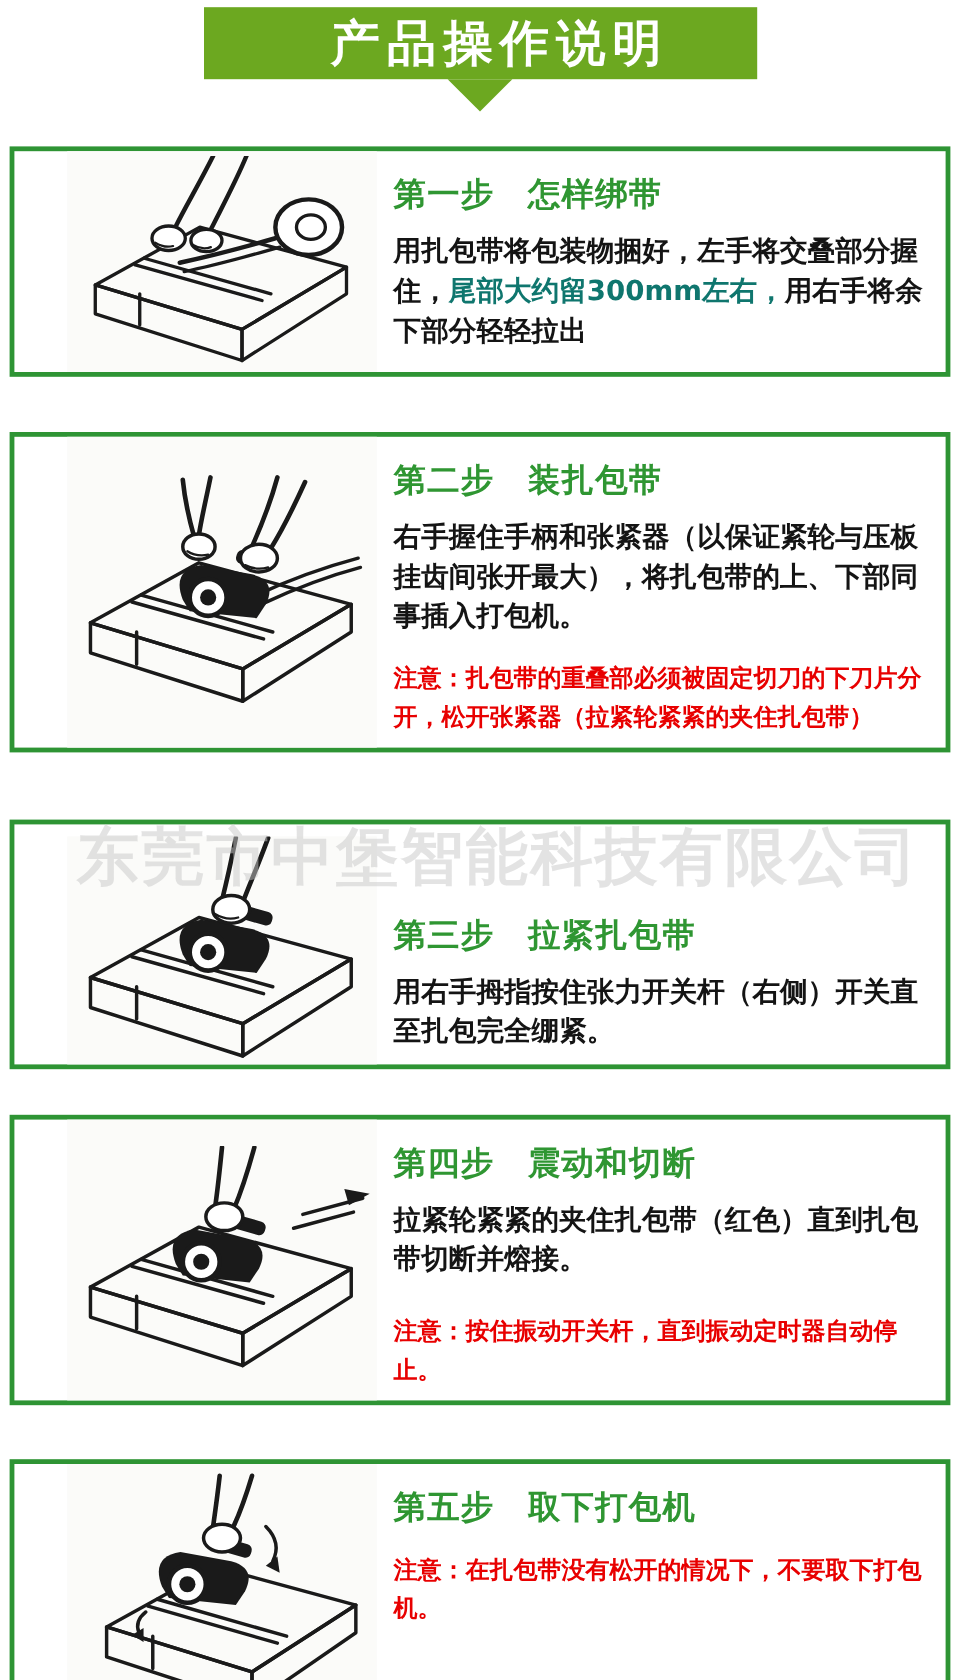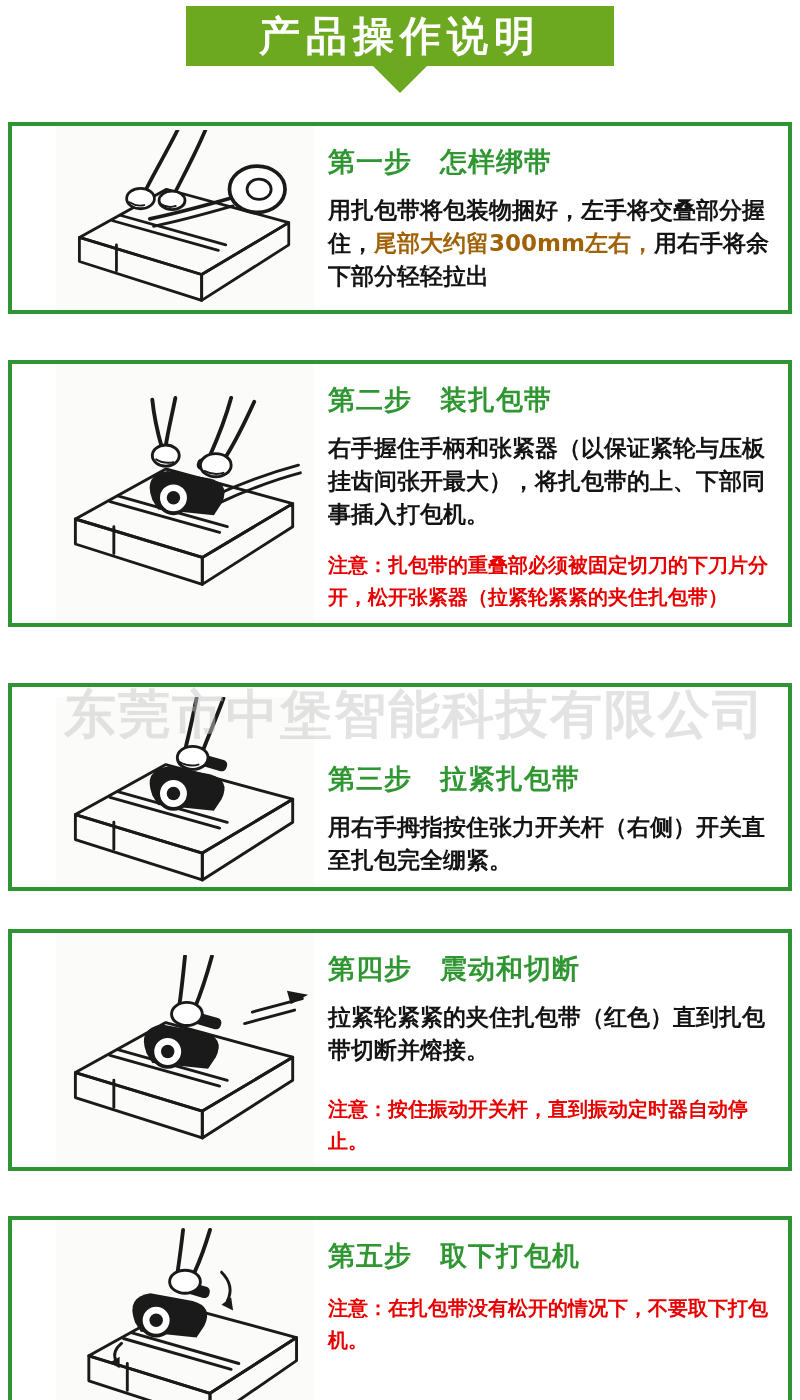--- a/index.html
+++ b/index.html
@@ -3,21 +3,21 @@
 <meta charset="utf-8">
 <style>
   html,body{margin:0;padding:0;}
   body{
     width:800px;height:1400px;background:#ffffff;position:relative;overflow:hidden;
     font-family:"DejaVu Sans","Liberation Sans",sans-serif;
   }
   
   .banner{
     width:428px;height:60px;margin:6px auto 0;background:#6ca820;
-    display:flex;align-items:center;justify-content:center;
+    display:flex;align-items:center;justify-content:center;padding-left:33px;
   }
   .banner h1{
     margin:0;color:#ffffff;font-size:41px;font-weight:bold;letter-spacing:6px;line-height:1;
   }
   .banner-triangle{
     width:0;height:0;margin:0 auto;
     border-left:27px solid transparent;border-right:27px solid transparent;
     border-top:27px solid #6ca820;
   }
   
@@ -36,21 +36,21 @@
   }
   .content{flex:1;padding:12px 8px 10px 14px;}
   .step-title{
     margin:6px 0 14px;color:#2f9632;font-size:27px;font-weight:bold;letter-spacing:1px;
   }
   .s5 .step-title{margin-bottom:8px;}
   .body{
     margin:6px 0 0;color:#141414;font-size:23px;font-weight:bold;line-height:33px;
     letter-spacing:0;
   }
-  .red{color:#a16207;}
+  .red{color:#0f766e;}
   .note{
     margin:18px 0 0;color:#e80000;font-size:20px;font-weight:bold;line-height:32px;
   }
   .s4 .note{margin-top:26px;}
   
   .watermark{
     position:absolute;left:64px;top:680px;width:700px;
     color:#c9c9c9;opacity:0.5;font-size:52px;font-weight:bold;letter-spacing:2px;
     white-space:nowrap;pointer-events:none;z-index:9;
   }

